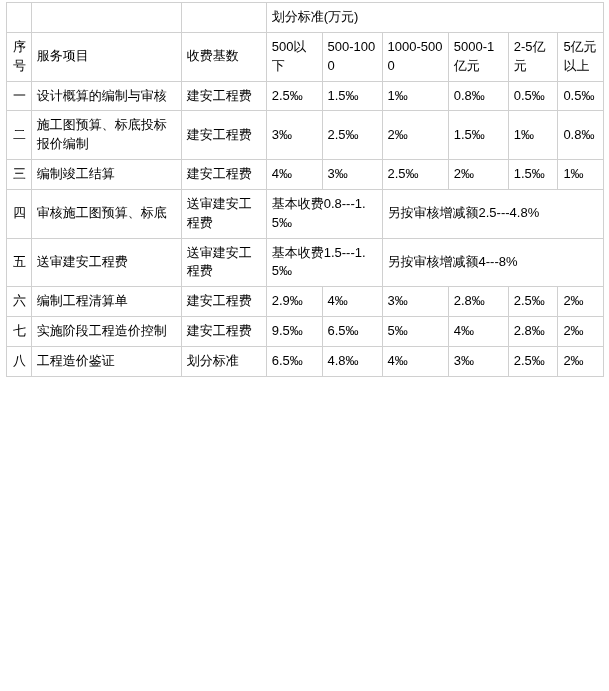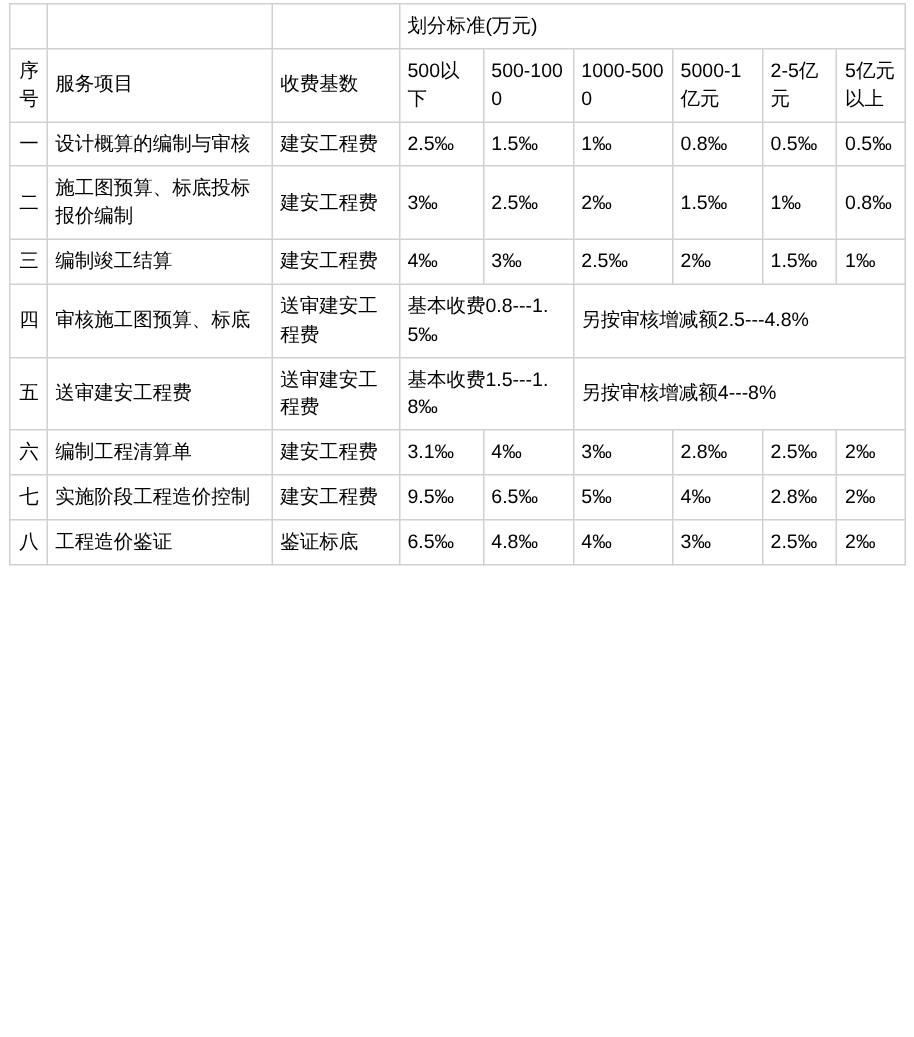--- a/index.html
+++ b/index.html
@@ -121,29 +121,29 @@
       <td>审核施工图预算、标底</td>
       <td>送审建安工程费</td>
       <td colspan="2">基本收费0.8---1.5‰</td>
       <td colspan="4">另按审核增减额2.5---4.8%</td>
     </tr>
 
     <tr>
       <td class="idx">五</td>
       <td>送审建安工程费</td>
       <td>送审建安工程费</td>
-      <td colspan="2">基本收费1.5---1.8‰</td>
+      <td colspan="2">基本收费1.5---1.5‰</td>
       <td colspan="4">另按审核增减额4---8%</td>
     </tr>
 
     <tr>
       <td class="idx">六</td>
       <td>编制工程清算单</td>
       <td>建安工程费</td>
-      <td>3.1‰</td>
+      <td>2.9‰</td>
       <td>4‰</td>
       <td>3‰</td>
       <td>2.8‰</td>
       <td>2.5‰</td>
       <td>2‰</td>
     </tr>
 
     <tr>
       <td class="idx">七</td>
       <td>实施阶段工程造价控制</td>
@@ -152,21 +152,21 @@
       <td>6.5‰</td>
       <td>5‰</td>
       <td>4‰</td>
       <td>2.8‰</td>
       <td>2‰</td>
     </tr>
 
     <tr>
       <td class="idx">八</td>
       <td>工程造价鉴证</td>
-      <td>鉴证标底</td>
+      <td>划分标准</td>
       <td>6.5‰</td>
       <td>4.8‰</td>
       <td>4‰</td>
       <td>3‰</td>
       <td>2.5‰</td>
       <td>2‰</td>
     </tr>
   </tbody>
 </table>
 

